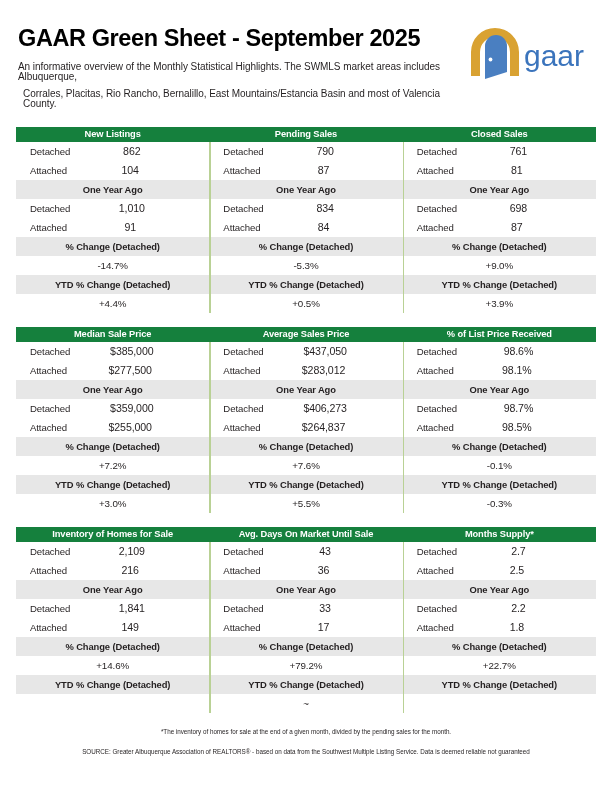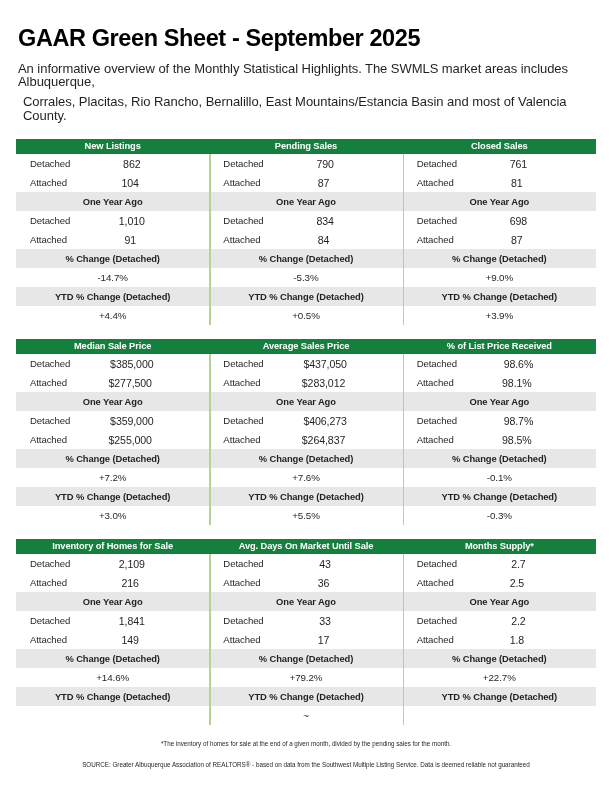--- a/index.html
+++ b/index.html
@@ -39,21 +39,21 @@
   .title {
     font-size: 23.5px;
     font-weight: bold;
     letter-spacing: -0.4px;
     line-height: 1.05;
     margin: 0 0 11px 0;
     color: #000000;
     white-space: nowrap;
   }
   .subtitle-line {
-    font-size: 13px;
+    font-size: 10px;
     line-height: 1.05;
     color: #231f20;
     margin: 0 0 6px 0;
     letter-spacing: -0.05px;
   }
   .subtitle-line.indent {
     padding-left: 5px;
   }
 
   .logo {
@@ -182,20 +182,32 @@
 <body>
 
 <div class="page">
 
   <div class="header">
     <div class="header-left">
       <div class="title">GAAR Green Sheet - September 2025</div>
       <div class="subtitle-line">An informative overview of the Monthly Statistical Highlights. The SWMLS market areas includes Albuquerque,</div>
       <div class="subtitle-line indent">Corrales, Placitas, Rio Rancho, Bernalillo, East Mountains/Estancia Basin and most of Valencia County.</div>
     </div>
+    <div class="logo">
+      <svg width="132" height="58" viewBox="0 0 132 58" xmlns="http://www.w3.org/2000/svg">
+
+        <path d="M7 52 L7 28 A24 24 0 0 1 55 28 L55 52 L46 52 L46 28 A15 15 0 0 0 16 28 L16 52 Z" fill="#D9A232"></path>
+
+        <path d="M21 55 L21 22 A11 11 0 0 1 43 22 L43 48 Z" fill="#4A7FC1"></path>
+
+        <circle cx="26.5" cy="35.5" r="1.9" fill="#ffffff"></circle>
+
+        <text x="60" y="42" font-family="Liberation Sans, sans-serif" font-size="30" fill="#3B74BC">gaar</text>
+      </svg>
+    </div>
   </div>
 
   <div class="block b1">
     <div class="block-head">
       <div class="col-head">New Listings</div>
       <div class="col-head">Pending Sales</div>
       <div class="col-head">Closed Sales</div>
     </div>
     <div class="rows">
       <div class="vsep s1"></div>

